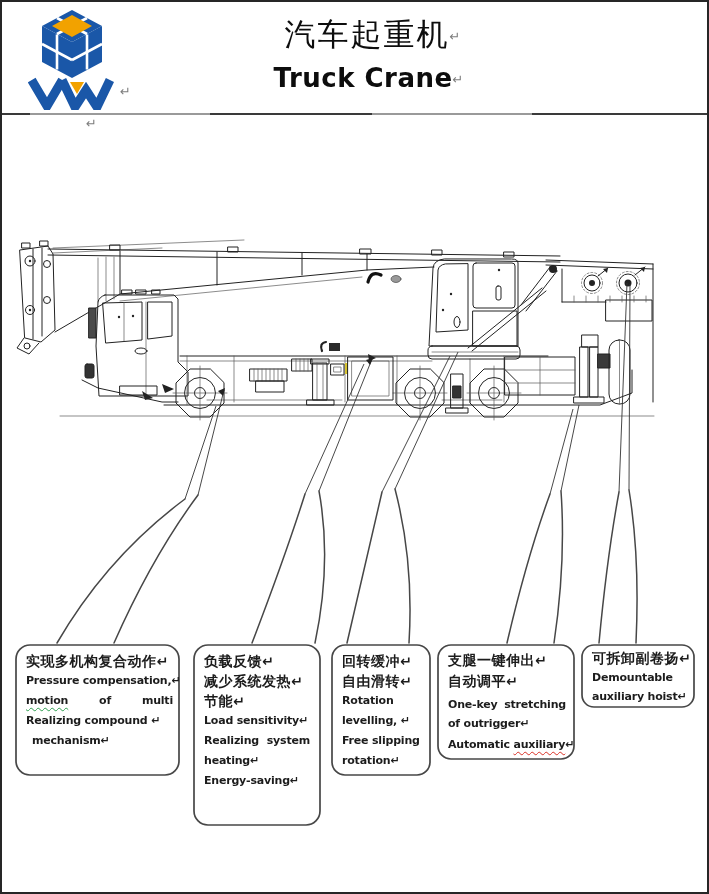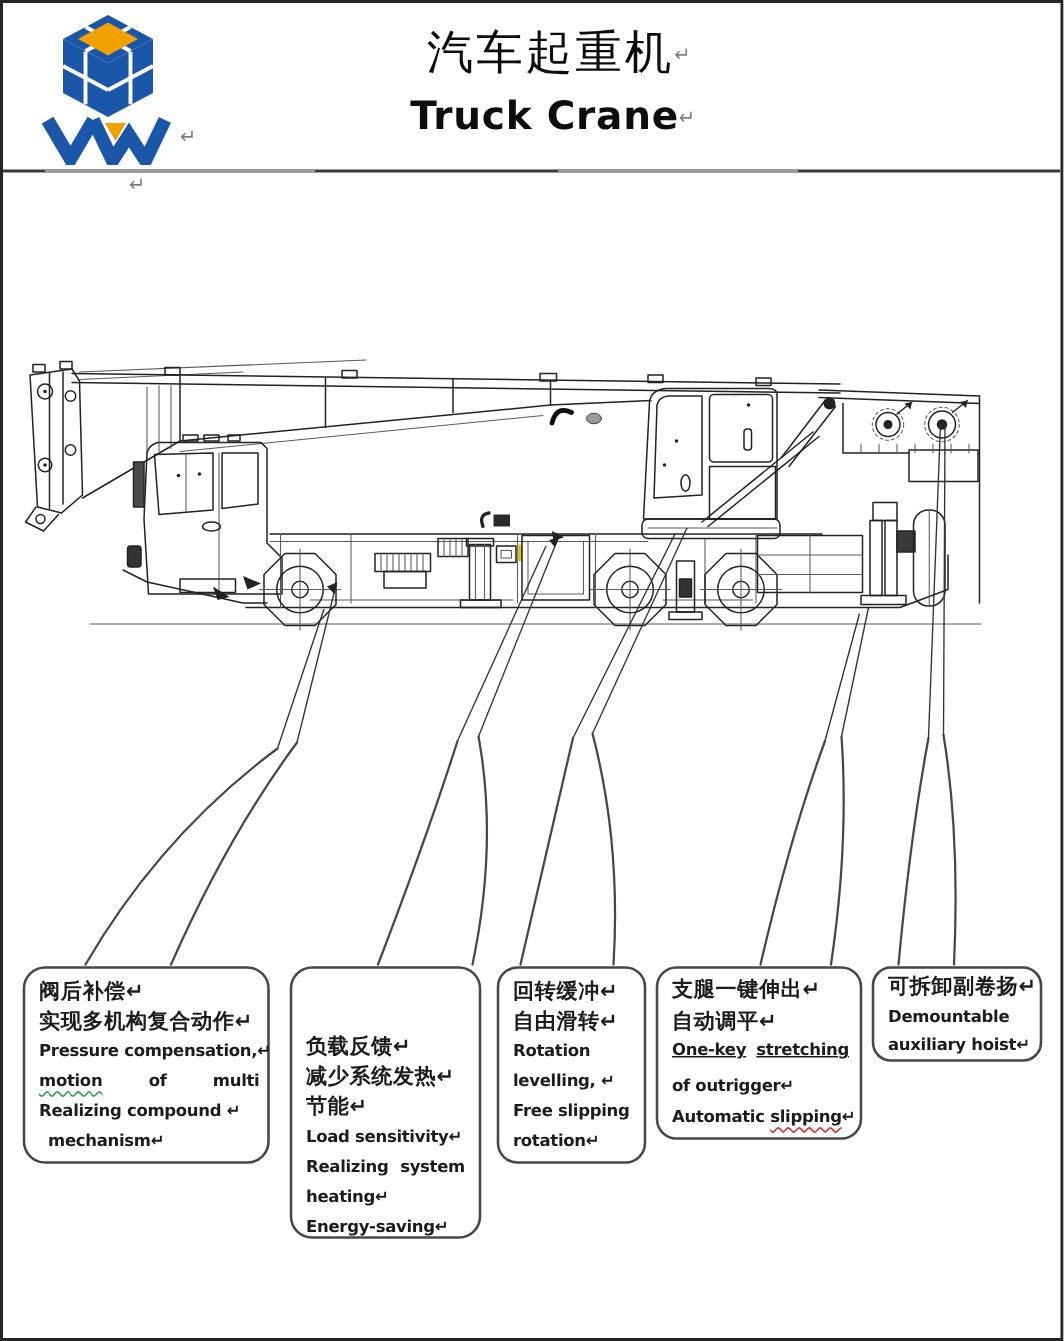--- a/index.html
+++ b/index.html
@@ -286,33 +286,32 @@
       <path class="tailside" d="M505,641 Q525,555 548,492"></path>
       <path class="tailside" d="M552,641 Q564,560 559,489"></path>
 
       <path class="tailfill" d="M597,641 Q605,555 617,490 L627,488 Q638,555 634,641 Z"></path>
       <path class="tailside" d="M597,641 Q605,555 617,490"></path>
       <path class="tailside" d="M634,641 Q638,555 627,488"></path>
     </g>
   </svg>
 
   <div class="ct" style="left:24px;top:649px;width:147px;">
-    <span class="ln cn">阀后补偿↵</span>
     <span class="ln cn">实现多机构复合动作↵</span>
     <span class="ln en">Pressure compensation,↵</span>
     <span class="ln en jl">
       <span class="wavy-green">motion</span>
       <span>of</span>
       <span>multi</span>
     </span>
     <span class="ln en">Realizing compound ↵</span>
     <span class="ln en ind">mechanism↵</span>
   </div>
 
-  <div class="ct" style="left:202px;top:649px;width:106px;margin-top:37px;">
+  <div class="ct" style="left:202px;top:649px;width:106px;">
     <span class="ln cn">负载反馈↵</span>
     <span class="ln cn">减少系统发热↵</span>
     <span class="ln cn">节能↵</span>
     <span class="ln en">Load sensitivity↵</span>
     <span class="ln en jl">
       <span>Realizing</span>
       <span>system</span>
     </span>
     <span class="ln en">heating↵</span>
     <span class="ln en">Energy-saving↵</span>
@@ -323,28 +322,28 @@
     <span class="ln cn">自由滑转↵</span>
     <span class="ln en">Rotation</span>
     <span class="ln en">levelling, ↵</span>
     <span class="ln en">Free slipping</span>
     <span class="ln en">rotation↵</span>
   </div>
 
   <div class="ct" style="left:446px;top:648px;width:118px;">
     <span class="ln cn" style="height:21px;line-height:21px;">支腿一键伸出↵</span>
     <span class="ln cn" style="height:21px;line-height:21px;">自动调平↵</span>
-    <span class="ln en jl" style="height:21px;line-height:15px;text-decoration:underline;">
+    <span class="ln en jl" style="height:21px;line-height:25px;">
       <span>One-key</span>
       <span>stretching</span>
     </span>
     <span class="ln en" style="height:21px;line-height:21px;">of outrigger↵</span>
     <span class="ln en" style="height:21px;line-height:21px;">
       <span>Automatic</span>
-      <span class="wavy-red">slipping</span><span>↵</span>
+      <span class="wavy-red">auxiliary</span><span>↵</span>
     </span>
   </div>
 
   <div class="ct" style="left:590px;top:647px;width:94px;">
     <span class="ln cn" style="height:19px;line-height:19px;">可拆卸副卷扬↵</span>
     <span class="ln en" style="height:19px;line-height:19px;">Demountable</span>
     <span class="ln en" style="height:19px;line-height:19px;">auxiliary hoist↵</span>
   </div>
 
 </div>

